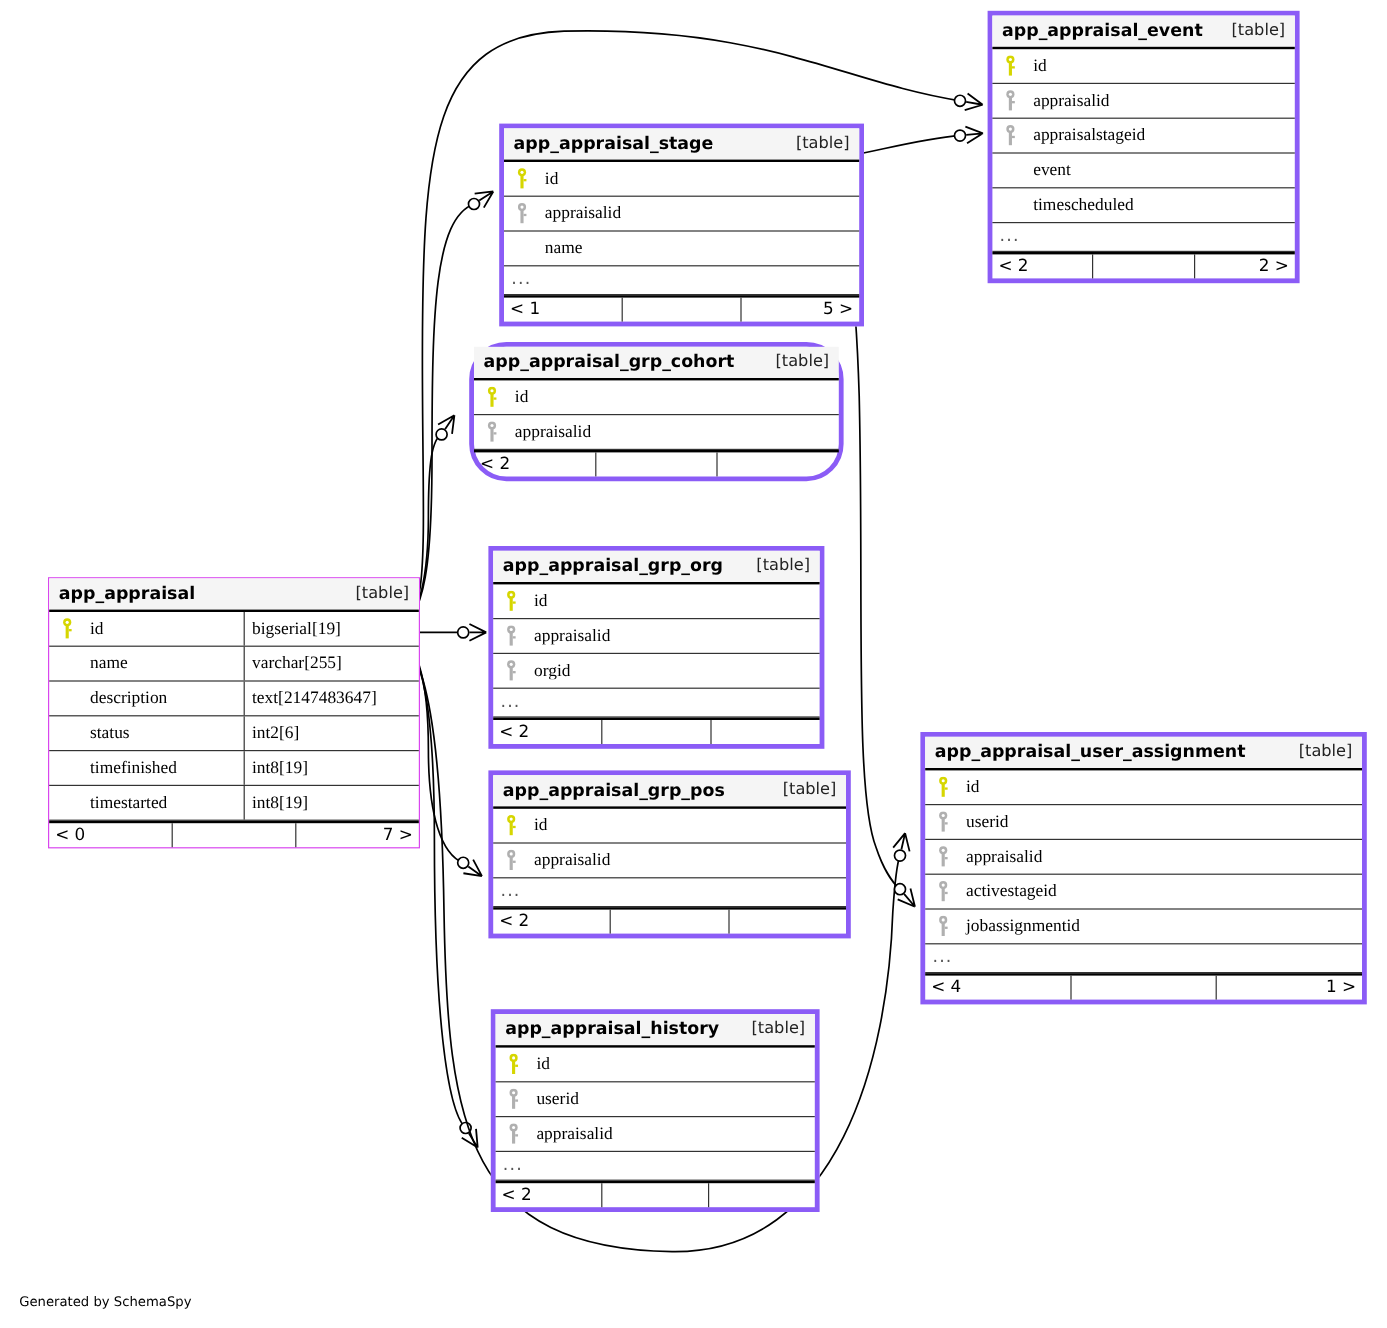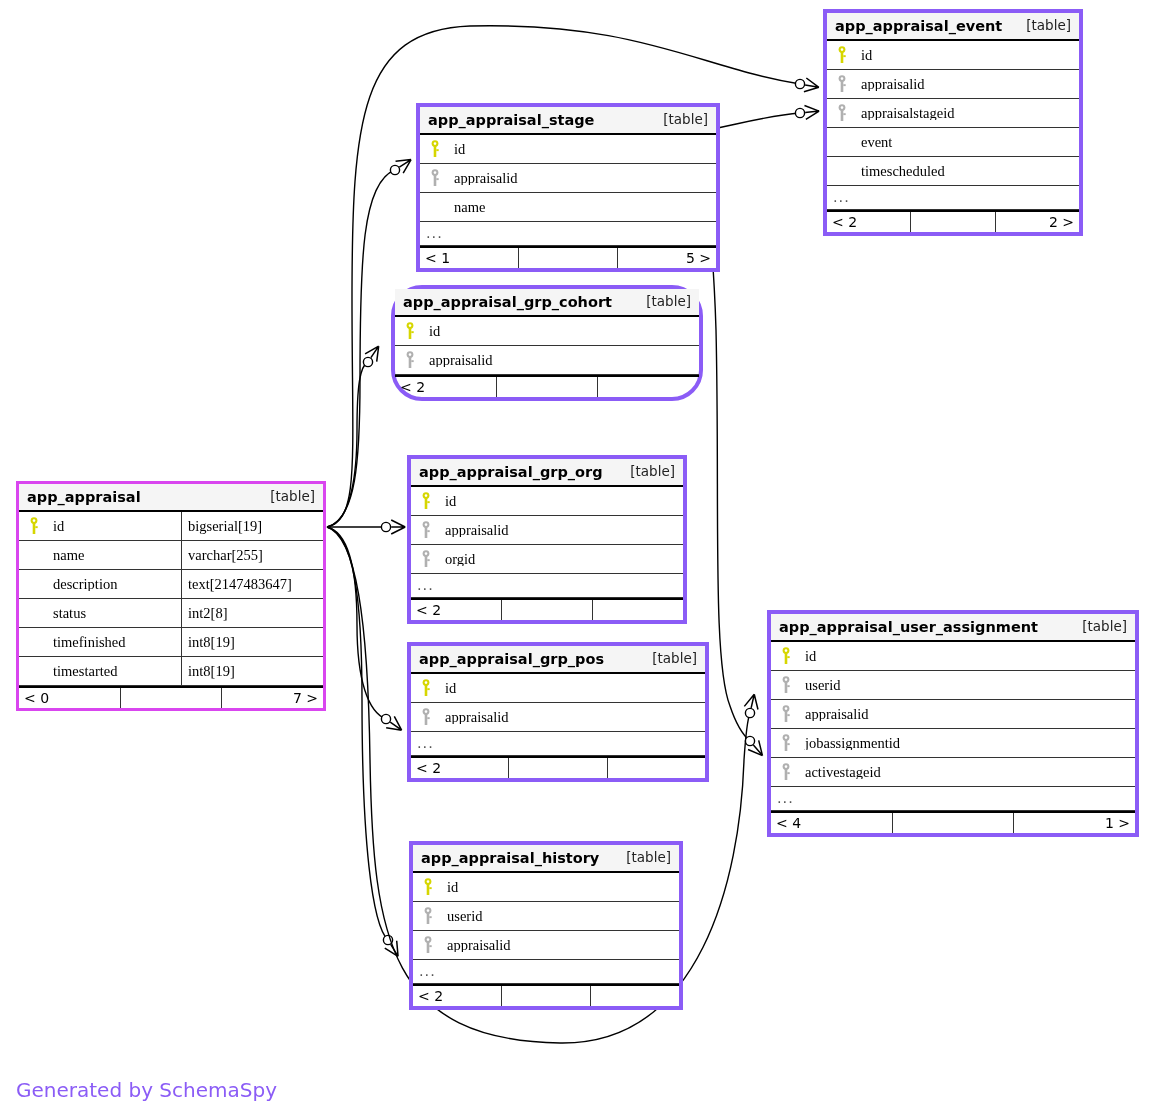--- a/index.html
+++ b/index.html
@@ -37,21 +37,22 @@
   .table-box {
     position: absolute;
     z-index: 2;
     background: #ffffff;
     border: 4px solid #8b5cf6;
     box-sizing: border-box;
     font-size: 14.5px;
     line-height: 1;
   }
   .table-box.focal {
-    border: 3px solid #d946ef;
+    border: 1px solid #d946ef;
+    margin-left: 24px;
   }
 
   .tbl-header {
     display: flex;
     align-items: center;
     justify-content: space-between;
     background: #f5f5f5;
     border-bottom: 2px solid #000000;
     box-sizing: border-box;
     height: 28px;
@@ -145,22 +146,22 @@
   .foot-left  { flex: 1; justify-content: flex-start; }
   .foot-mid   { flex: 1; }
   .foot-right { flex: 1; justify-content: flex-end; }
 
   
   .key-icon { display: block; }
 
   .credit {
     position: absolute;
     z-index: 3;
-    font-size: 20px;
-    color: #8b5cf6;
+    font-size: 11px;
+    color: #000000;
     white-space: nowrap;
   }
 </style>
 </head>
 <body>
 
 <div id="diagram">
 
   <svg id="edges" viewBox="0 0 1156 1107" width="1156" height="1107">
       <g>
@@ -234,21 +235,21 @@
           <div class="col-type">varchar[255]</div>
         </div>
         <div class="tbl-row">
           <div class="col-key"></div>
           <div class="col-name">description</div>
           <div class="col-type">text[2147483647]</div>
         </div>
         <div class="tbl-row">
           <div class="col-key"></div>
           <div class="col-name">status</div>
-          <div class="col-type">int2[8]</div>
+          <div class="col-type">int2[6]</div>
         </div>
         <div class="tbl-row">
           <div class="col-key"></div>
           <div class="col-name">timefinished</div>
           <div class="col-type">int8[19]</div>
         </div>
         <div class="tbl-row">
           <div class="col-key"></div>
           <div class="col-name">timestarted</div>
           <div class="col-type">int8[19]</div>
@@ -547,32 +548,32 @@
         </div>
         <div class="tbl-row">
           <div class="col-key">
             <svg class="key-icon" width="10" height="18" viewBox="0 0 10 18">
               <circle cx="4" cy="3.6" r="3.4" fill="#b0b0b0"></circle>
               <circle cx="4" cy="3.6" r="1.3" fill="#ffffff"></circle>
               <rect x="2.7" y="5.5" width="2.6" height="11.5" fill="#b0b0b0"></rect>
               <rect x="5.3" y="9.2" width="2.4" height="1.9" fill="#b0b0b0"></rect>
             </svg>
           </div>
+          <div class="col-name">activestageid</div>
+        </div>
+        <div class="tbl-row">
+          <div class="col-key">
+            <svg class="key-icon" width="10" height="18" viewBox="0 0 10 18">
+              <circle cx="4" cy="3.6" r="3.4" fill="#b0b0b0"></circle>
+              <circle cx="4" cy="3.6" r="1.3" fill="#ffffff"></circle>
+              <rect x="2.7" y="5.5" width="2.6" height="11.5" fill="#b0b0b0"></rect>
+              <rect x="5.3" y="9.2" width="2.4" height="1.9" fill="#b0b0b0"></rect>
+            </svg>
+          </div>
           <div class="col-name">jobassignmentid</div>
-        </div>
-        <div class="tbl-row">
-          <div class="col-key">
-            <svg class="key-icon" width="10" height="18" viewBox="0 0 10 18">
-              <circle cx="4" cy="3.6" r="3.4" fill="#b0b0b0"></circle>
-              <circle cx="4" cy="3.6" r="1.3" fill="#ffffff"></circle>
-              <rect x="2.7" y="5.5" width="2.6" height="11.5" fill="#b0b0b0"></rect>
-              <rect x="5.3" y="9.2" width="2.4" height="1.9" fill="#b0b0b0"></rect>
-            </svg>
-          </div>
-          <div class="col-name">activestageid</div>
         </div>
         <div class="row-ellipsis">...</div>
         <div class="tbl-footer">
           <div class="foot-cell foot-left">&lt; 4</div>
           <div class="foot-cell foot-mid"></div>
           <div class="foot-cell foot-right">1 &gt;</div>
         </div>
       </div>
     </div>
 

